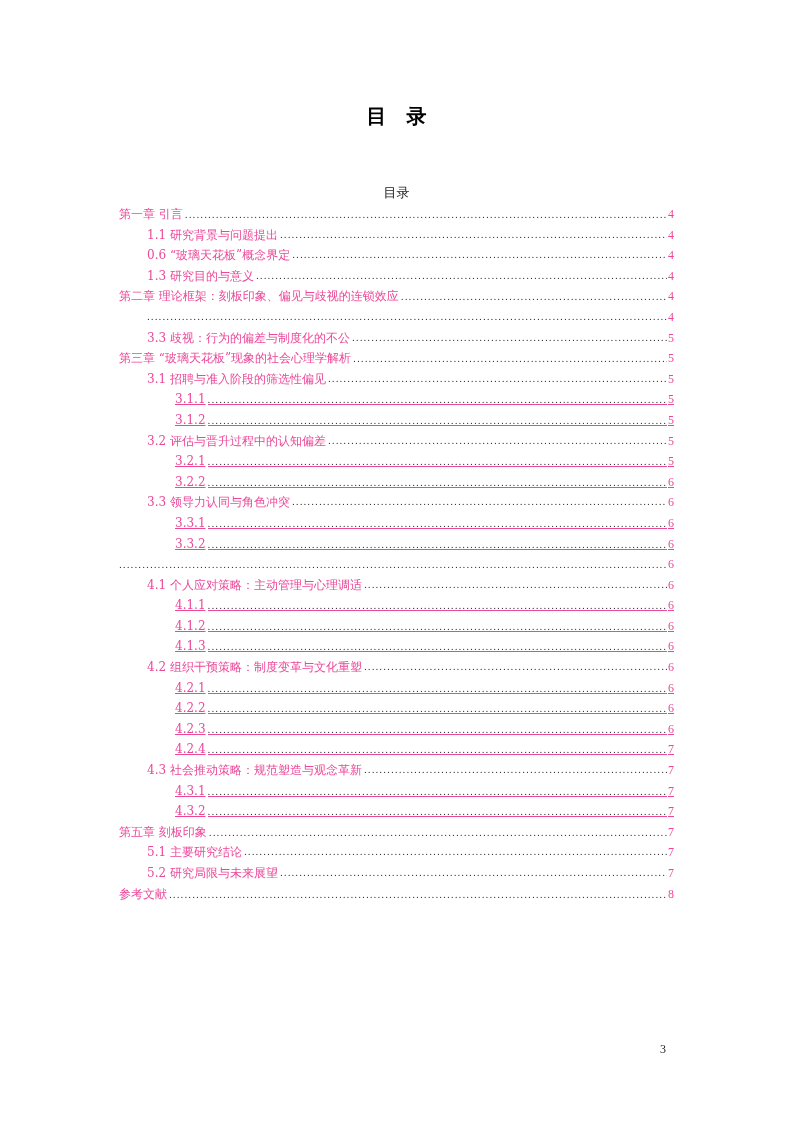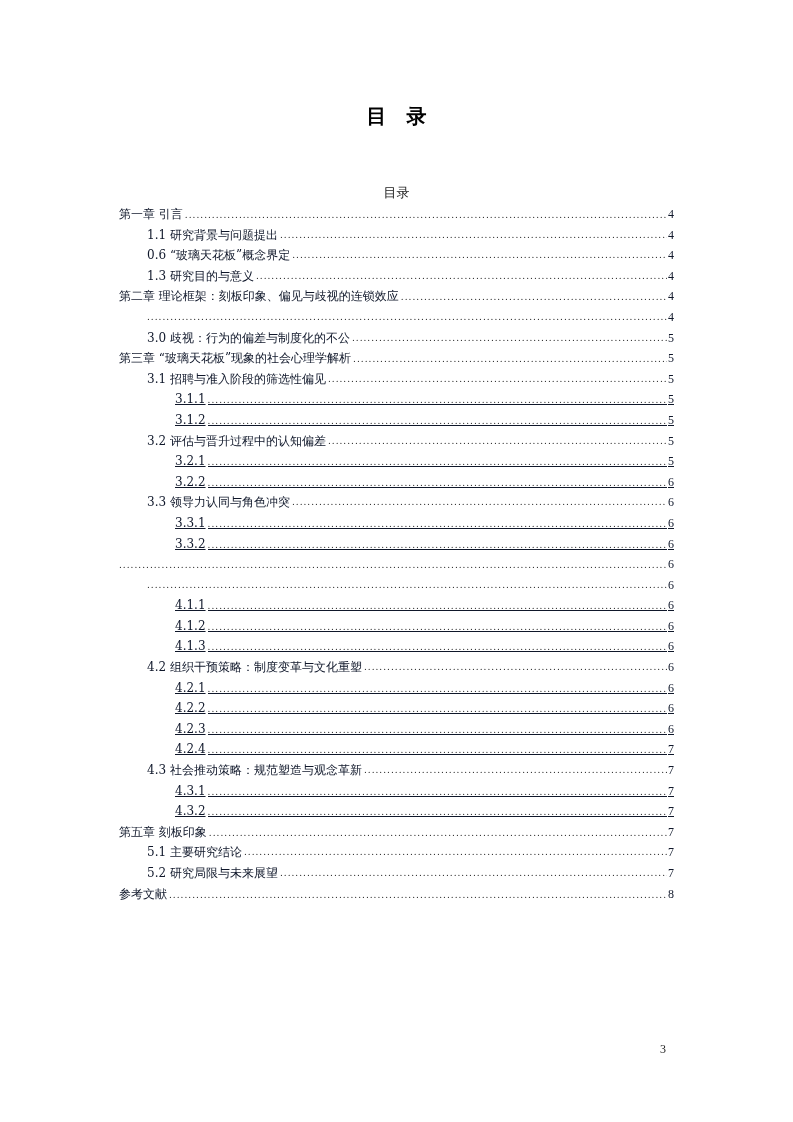--- a/index.html
+++ b/index.html
@@ -44,21 +44,21 @@
       left: 119px;
       width: 555px;
     }
     .toc-row {
       display: flex;
       align-items: baseline;
       height: 20.6px;
       font-size: 12px;
       line-height: 20.6px;
       white-space: nowrap;
-      color: #0f172a;
+      color: #ec4899;
     }
     .toc-row.level-1 { padding-left: 0; }
     .toc-row.level-2 { padding-left: 28px; align-items: center; }
     .toc-row.level-3 { padding-left: 56px; text-decoration: underline; }
     .toc-text {
       flex: 0 0 auto;
       padding-right: 2px;
     }
     .toc-dots {
       flex: 1 1 auto;
@@ -117,21 +117,21 @@
     <div class="toc-row level-1">
       <span class="toc-text">第二章 理论框架：刻板印象、偏见与歧视的连锁效应</span>
       <span class="toc-dots"></span>
       <span class="toc-page">4</span>
     </div>
     <div class="toc-row level-2">
       <span class="toc-dots"></span>
       <span class="toc-page">4</span>
     </div>
     <div class="toc-row level-2">
-      <span class="toc-text">3.0 歧视：行为的偏差与制度化的不公</span>
+      <span class="toc-text">3.3 歧视：行为的偏差与制度化的不公</span>
       <span class="toc-dots"></span>
       <span class="toc-page">5</span>
     </div>
     <div class="toc-row level-1">
       <span class="toc-text">第三章 “玻璃天花板”现象的社会心理学解析</span>
       <span class="toc-dots"></span>
       <span class="toc-page">5</span>
     </div>
     <div class="toc-row level-2">
       <span class="toc-text">3.1 招聘与准入阶段的筛选性偏见</span>
@@ -176,20 +176,21 @@
     <div class="toc-row level-3">
       <span class="toc-text">3.3.2</span>
       <span class="toc-dots"></span>
       <span class="toc-page">6</span>
     </div>
     <div class="toc-row level-1">
       <span class="toc-dots"></span>
       <span class="toc-page">6</span>
     </div>
     <div class="toc-row level-2">
+      <span class="toc-text">4.1 个人应对策略：主动管理与心理调适</span>
       <span class="toc-dots"></span>
       <span class="toc-page">6</span>
     </div>
     <div class="toc-row level-3">
       <span class="toc-text">4.1.1</span>
       <span class="toc-dots"></span>
       <span class="toc-page">6</span>
     </div>
     <div class="toc-row level-3">
       <span class="toc-text">4.1.2</span>

